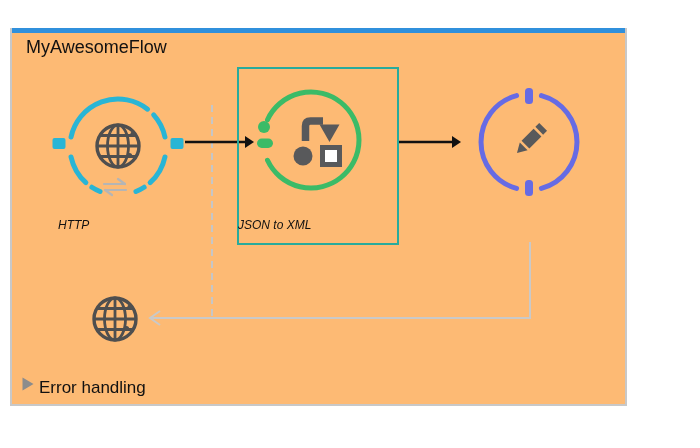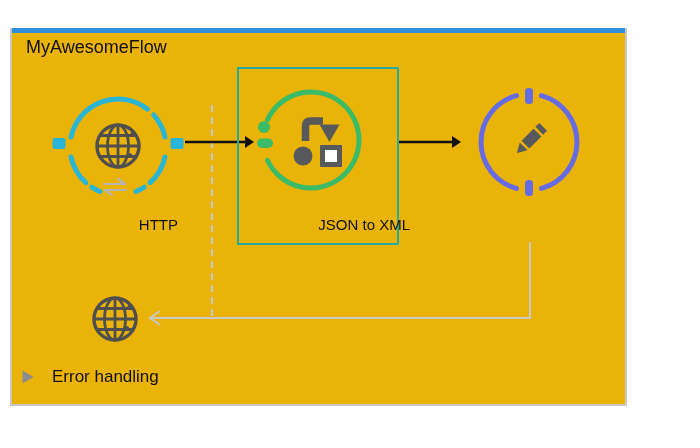--- a/index.html
+++ b/index.html
@@ -1,30 +1,30 @@
 <!DOCTYPE html>
 <html><head>
 <meta charset="utf-8">
 <style>
   html,body{margin:0;padding:0;background:#ffffff;}
   body{width:700px;height:448px;position:relative;font-family:"Liberation Sans",sans-serif;color:#1a1a1a;overflow:hidden;}
   .flow{position:absolute;left:10px;top:28px;width:617px;height:378px;box-sizing:border-box;
-        border:2px solid #c8c8c8;border-top:none;background:#eab308;}
+        border:2px solid #c8c8c8;border-top:none;background:#fdba74;}
   .flow-topbar{position:absolute;left:0;top:0;right:0;height:5px;background:#3090dc;}
   .flow-title{position:absolute;left:14px;top:9px;font-size:18px;color:#111;}
   .layer{position:absolute;left:0;top:0;}
   .node{position:absolute;}
   .node svg{display:block;}
-  .node-label{position:absolute;top:186px;height:22px;line-height:22px;font-size:15px;text-align:right;color:#111;}
+  .node-label{position:absolute;top:186px;height:22px;line-height:22px;font-size:12px;text-align:left;color:#111;font-style:italic;}
   .lbl-http{left:46px;width:120px;}
-  .lbl-json{left:226px;width:144px;margin-left:28px;}
+  .lbl-json{left:226px;width:144px;}
   .lbl-logger{left:457px;width:120px;}
   .selection-box{position:absolute;left:225px;top:39px;width:162px;height:178px;
                  border:2px solid #28ab9c;box-sizing:border-box;}
-  .error-row{position:absolute;left:10px;top:338px;display:flex;align-items:center;gap:18px;cursor:default;}
+  .error-row{position:absolute;left:10px;top:349px;display:flex;align-items:flex-start;gap:5px;cursor:default;}
   .error-row span{font-size:17px;line-height:22px;color:#111;}
 </style>
 </head>
 <body>
 
 <div class="flow">
   <div class="flow-topbar"></div>
   <div class="flow-title">MyAwesomeFlow</div>
 
   <svg class="layer" width="613" height="374" viewBox="0 0 613 374">

